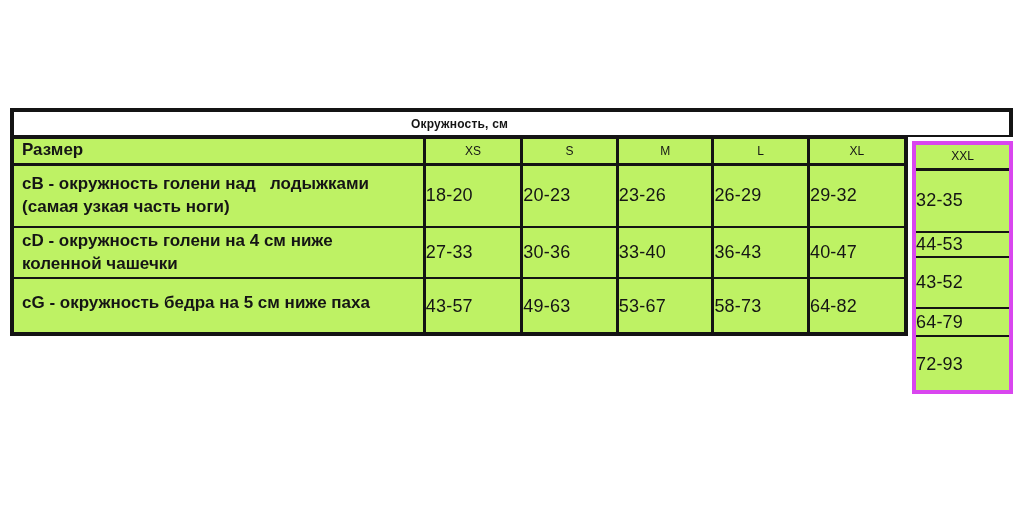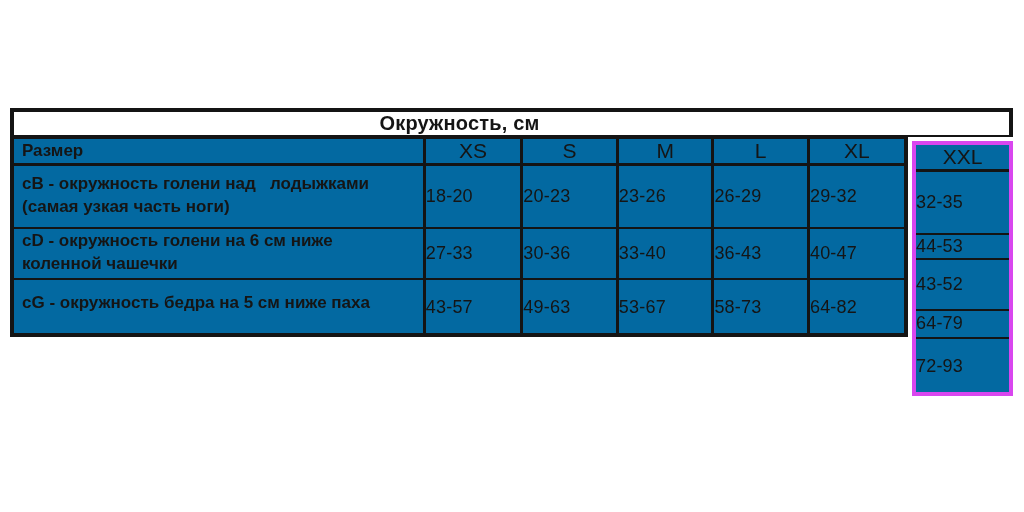--- a/index.html
+++ b/index.html
@@ -26,29 +26,29 @@
     border: 4px solid #141414;
     border-bottom-width: 2px;
     background: #ffffff;
     display: flex;
     align-items: center;
     justify-content: center;
     
     padding-right: 104px;
   }
   .title-row .title-text {
-    font-size: 20px;
+    font-size: 12px;
     font-weight: bold;
     letter-spacing: 0.2px;
   }
   
   table.sz {
     border-collapse: collapse;
     table-layout: fixed;
-    background: #0369a1;
+    background: #bef264;
   }
   table.main {
     position: absolute;
     left: 0;
     top: 29px;
     width: 898px;
     border: 4px solid #141414;
     border-top-width: 2px;
   }
   
@@ -78,21 +78,21 @@
     line-height: 1.35;
   }
   td.label.pre { white-space: pre-wrap; }
   td.val {
     font-size: 18px;
     font-weight: 400;
     letter-spacing: 0.2px;
   }
   td.szhdr {
     text-align: center;
-    font-size: 21px;
+    font-size: 12px;
     font-weight: 400;
   }
   
   tr.r-hdr  { height: 26px; }
   tr.r-cb   { height: 63px; }
   tr.r-cc   { height: 25px; }
   tr.r-cd   { height: 51px; }
   tr.r-cf   { height: 28px; }
   tr.r-cg   { height: 56px; }
   
@@ -130,21 +130,21 @@
       <tr class="r-cb">
         <td class="label pre">cB - окружность голени над   лодыжками
 (самая узкая часть ноги)</td>
         <td class="val">18-20</td>
         <td class="val">20-23</td>
         <td class="val">23-26</td>
         <td class="val">26-29</td>
         <td class="val">29-32</td>
       </tr>
       <tr class="r-cd">
-        <td class="label pre">cD - окружность голени на 6 см ниже
+        <td class="label pre">cD - окружность голени на 4 см ниже
 коленной чашечки</td>
         <td class="val">27-33</td>
         <td class="val">30-36</td>
         <td class="val">33-40</td>
         <td class="val">36-43</td>
         <td class="val">40-47</td>
       </tr>
       <tr class="r-cg">
         <td class="label lbl-bottom">cG - окружность бедра на 5 см ниже паха</td>
         <td class="val val-high">43-57</td>

